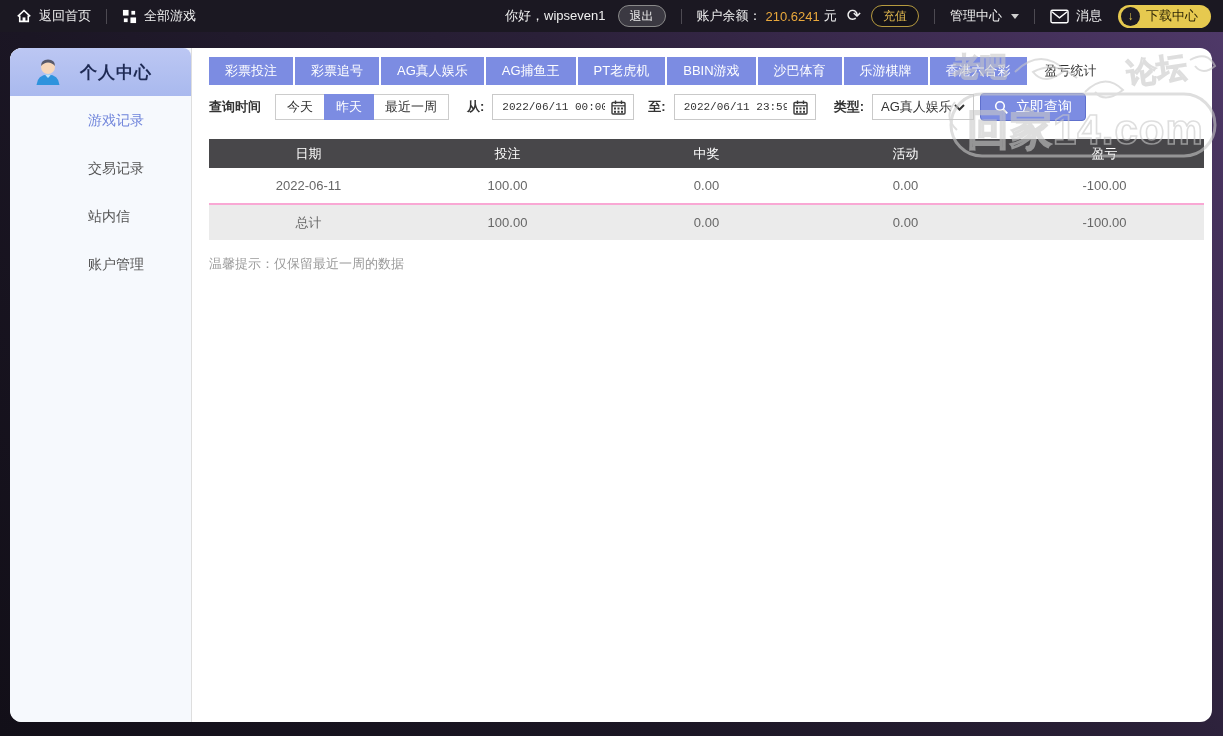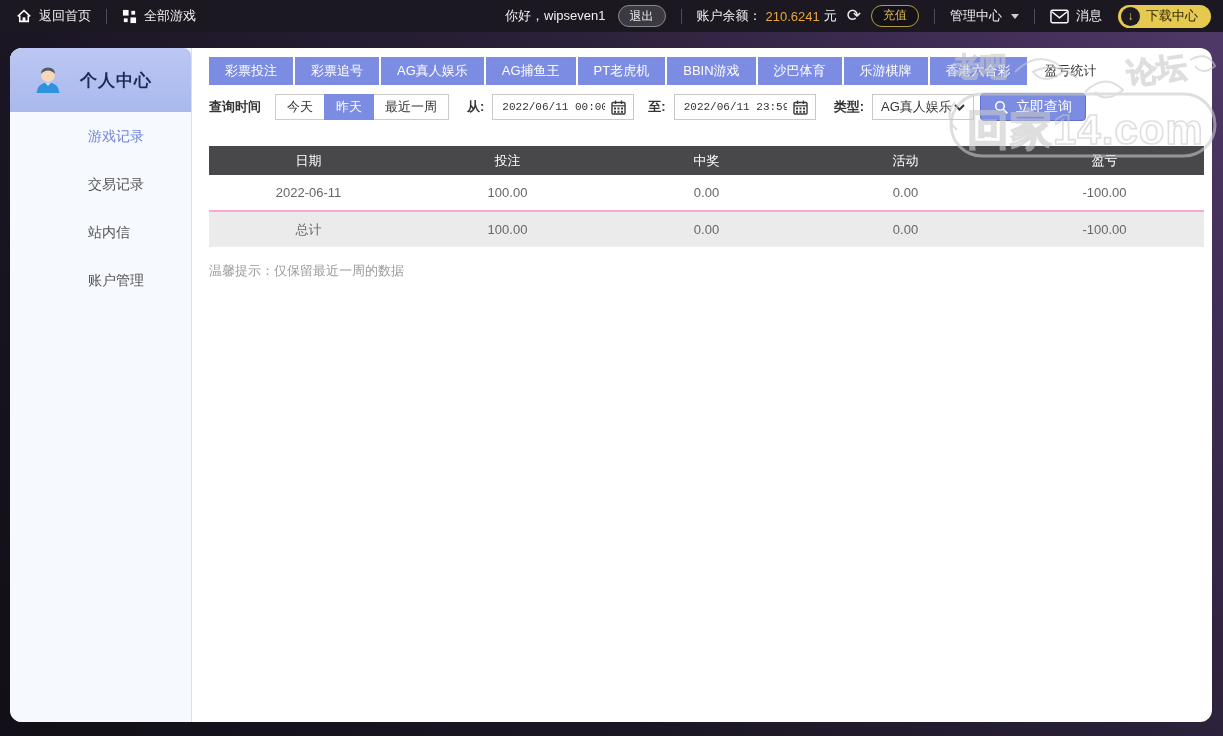--- a/index.html
+++ b/index.html
@@ -19,21 +19,21 @@
   .tb-group { display:flex; align-items:center; }
   .tb-left { padding-left:16px; }
   .tb-right { margin-left:auto; padding-right:12px; }
   .tb-item { display:flex; align-items:center; gap:7px; cursor:pointer; white-space:nowrap; }
   .tb-sep { width:1px; height:15px; background:rgba(255,255,255,.22); margin:0 15px; }
   .pill {
     border-radius:11px; padding:2px 11px; font-size:12px; line-height:16px;
     cursor:pointer; white-space:nowrap;
   }
   .pill-logout { background:#3b3942; border:1px solid #8a8a8a; color:#eee; margin-left:12px; }
-  .pill-recharge { background:rgba(0,0,0,.25); border:1px solid #b59a3f; color:#e0b84f; margin-left:10px;font-family:Liberation Mono, monospace; }
+  .pill-recharge { background:rgba(0,0,0,.25); border:1px solid #b59a3f; color:#e0b84f; margin-left:10px; }
   .balance-num { color:#e9a83c; margin:0 4px; }
   .refresh-glyph { font-size:17px; line-height:16px; margin-left:10px; cursor:pointer; }
   .caret-down {
     width:0; height:0; border-left:4px solid transparent; border-right:4px solid transparent;
     border-top:5px solid #cfcfcf; display:inline-block; margin-left:2px;
   }
   .dl-pill {
     display:flex; align-items:center; gap:6px; background:#e6c94f; border-radius:13px;
     padding:2px 13px 2px 3px; color:#2e2607; font-size:13px; cursor:pointer;
   }
@@ -46,21 +46,21 @@
   
   .panel {
     position:absolute; left:10px; top:48px; width:1202px; height:674px;
     background:#ffffff; border-radius:12px; z-index:5;
   }
   .sidebar {
     position:absolute; left:0; top:0; bottom:0; width:182px;
     background:#f6f9fd; border-right:1px solid #dedede; border-radius:12px 0 0 12px;
   }
   .side-header {
-    height:64px; border-radius:12px 8px 0 0;
+    height:48px; border-radius:12px 8px 0 0;
     background:linear-gradient(180deg,#bcc7f3 0%,#a9b9ee 100%);
     display:flex; align-items:center; padding-left:22px; gap:16px;
   }
   .side-title { font-size:17px; font-weight:bold; color:#1e2a54; letter-spacing:1px; }
   .side-item {
     height:48px; line-height:48px; padding-left:78px; font-size:14px;
     color:#555; cursor:pointer;
   }
   .side-item.active { color:#6f84db; }
 
@@ -98,21 +98,21 @@
     border:1px solid #c9c9c9; background:#fff; padding:0 8px; margin-left:8px; cursor:pointer;
   }
   .query-btn {
     display:flex; align-items:center; gap:7px; height:28px; padding:0 13px;
     background:#7c8ce2; border:1px solid #5f70cc; border-radius:4px; color:#fff;
     font-size:14px; margin-left:6px; cursor:pointer; white-space:nowrap;
   }
   .ml18 { margin-left:18px; } .ml14 { margin-left:14px; }
 
   
-  table.gtable { width:100%; margin-top:25px; border-collapse:collapse; }
+  table.gtable { width:100%; margin-top:18px; border-collapse:collapse; }
   .gtable th {
     background:#48474a; color:#fff; font-weight:normal; font-size:13px;
     height:29px; text-align:center;
   }
   .gtable td { height:36px; text-align:center; font-size:13px; color:#666; }
   .gtable tr.row-white td { background:#fff; border-bottom:2px solid #f9a8d4; }
   .gtable tr.row-grey td { background:#ebebeb; }
 
   .tip { margin-top:15px; font-size:13px; color:#9a9a9a; }
 

